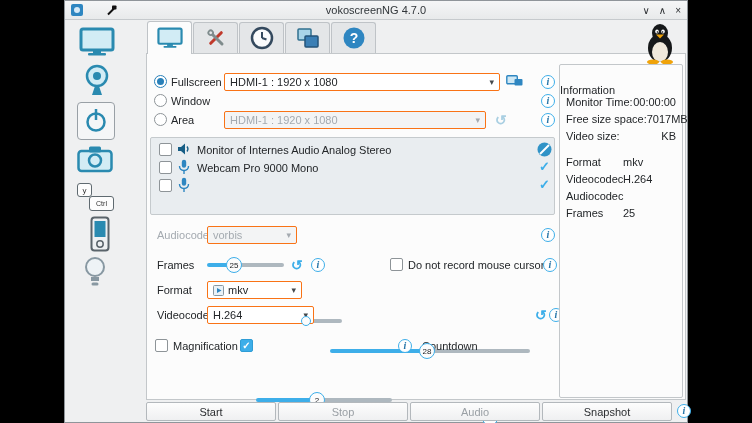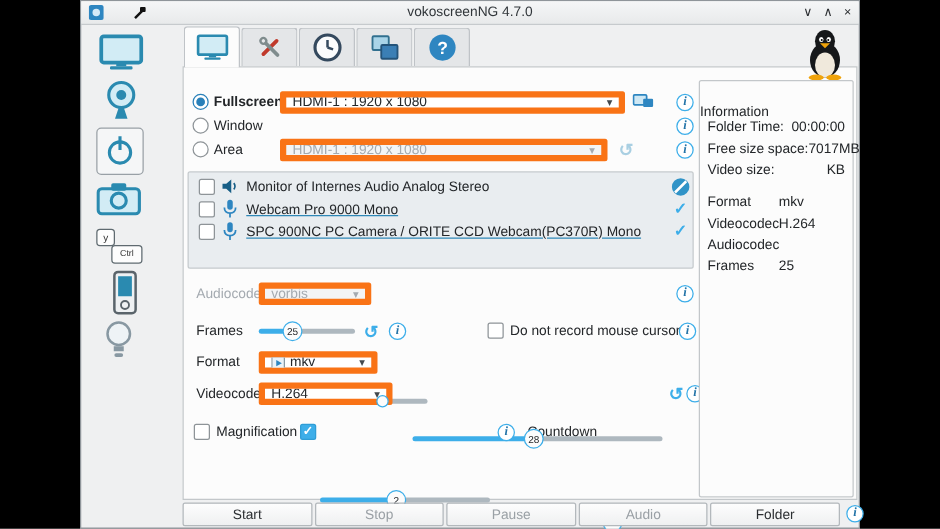--- a/index.html
+++ b/index.html
@@ -15,24 +15,24 @@
   .side-icon{position:absolute;display:flex;align-items:center;justify-content:center}
   .powerbox{border:1px solid #99a0a6;border-radius:4px;background:#f5f6f7}
   .key{position:absolute;background:#fdfdfd;border:1.5px solid #5f6a70;border-radius:3px;display:flex;align-items:center;justify-content:center;color:#333}
   
   .tab{position:absolute;top:21px;width:45px;height:31px;display:flex;align-items:center;justify-content:center;background:#e4e6e8;border:1px solid #bfc3c7;border-bottom:none;border-radius:3px 3px 0 0}
   .tab.active{background:#fcfcfc;top:20px;height:33px;z-index:6}
   
   .panel{position:absolute;left:81px;top:52px;width:540px;height:347px;background:#fcfcfc;border:1px solid #c3c7ca;z-index:4}
   .abs{position:absolute}
   .lbl{font-size:11px;color:#232629;white-space:nowrap;line-height:14px}
-  .lbl.b{font-weight:bold}
+  .lbl.b{font-weight:normal}
   .lbl.dis{color:#a4aab0}
-  .ulink{text-decoration:underline;text-decoration-color:#2f88b7}
-  .dd{height:18px;background:#fff;border:5px solid #f97316;border-radius:2px;display:flex;align-items:center;gap:4px;padding:0 5px;color:#232629;font-size:11px;white-space:nowrap;overflow:hidden}
+  .ulink{text-decoration-color:#2f88b7}
+  .dd{height:18px;background:#fff;border:1px solid #f97316;border-radius:2px;display:flex;align-items:center;gap:4px;padding:0 5px;color:#232629;font-size:11px;white-space:nowrap;overflow:hidden}
   .dd .arr{margin-left:auto;font-size:9px;color:#44494d}
   .dd.dis{background:#f3f4f5;color:#a4aab0}
   .dd.dis .arr{color:#a4aab0}
   .radio{width:13px;height:13px;border-radius:50%;border:1px solid #8e9498;background:#fff;display:flex;align-items:center;justify-content:center}
   .radio.sel{border-color:#2980b9}
   .radio.sel i{width:7px;height:7px;border-radius:50%;background:#2980b9;display:block}
   .cb{width:13px;height:13px;border:1px solid #8e9498;border-radius:2px;background:#fff;font-size:10px;line-height:11px;text-align:center}
   .cb.on{background:#3daee9;border-color:#2f9dd6;color:#fff;font-weight:bold}
   .info-i{width:14px;height:14px;border-radius:50%;border:1.5px solid #3daee9;background:#fff;color:#2474a8;font-family:"Liberation Serif",serif;font-style:italic;font-weight:bold;font-size:10px;display:flex;align-items:center;justify-content:center;line-height:1}
   .undo{color:#3daee9;font-size:14px;font-weight:bold;line-height:16px}
@@ -251,21 +251,20 @@
       <span class="chk abs" style="left:388px;top:22px">✓</span>
 
       <span class="cb abs" style="left:8px;top:41px"></span>
       <span class="abs" style="left:27px;top:39px;display:flex">
         <svg width="12" height="16" viewBox="0 0 12 16">
             <rect x="3.8" y="0.8" width="4.4" height="8" rx="2.2" fill="#2e86c1"></rect>
             <path d="M1.5 7 Q1.5 11.5 6 11.5 Q10.5 11.5 10.5 7" fill="none" stroke="#2e86c1" stroke-width="1.4"></path>
             <line x1="6" y1="11.5" x2="6" y2="15" stroke="#2e86c1" stroke-width="1.4"></line>
           </svg>
       </span>
-      <span class="lbl ulink abs" style="left:46px;top:41px">SPC 900NC PC Camera / ORITE CCD Webcam(PC370R) Mono</span>
       <span class="chk abs" style="left:388px;top:40px">✓</span>
     </div>
 
     <span class="lbl dis abs" style="left:10px;top:174px">Audiocodec</span>
     <div class="dd dis abs" style="left:60px;top:172px;width:90px">
       <span>vorbis</span>
       <span class="arr">▾</span>
     </div>
     <span class="info-i abs" style="left:394px;top:174px">i</span>
 
@@ -321,21 +320,21 @@
     <div class="slider abs" style="left:339px;top:283px;width:53px">
       <div class="track" style="background:#aeb8bf"></div>
       <div class="handle" style="left:4px">0</div>
     </div>
 
     <div class="handle fill abs" style="left:87px;top:326px;position:absolute;transform:none"></div>
 
     <div class="infobox">
       <div class="hdr lbl">Information</div>
       <div class="irow" style="top:30px">
-        <span class="lbl">Folder Time:</span>
+        <span class="lbl">Monitor Time:</span>
         <span class="lbl v">00:00:00</span>
       </div>
       <div class="irow" style="top:47px">
         <span class="lbl">Free size space:</span>
         <span class="lbl v">7017</span>
         <span class="lbl u">MB</span>
       </div>
       <div class="irow" style="top:64px">
         <span class="lbl">Video size:</span>
         <span class="lbl v u">KB</span>
@@ -355,19 +354,18 @@
       <div class="irow" style="top:141px">
         <span class="lbl">Frames</span>
         <span class="lbl v2">25</span>
       </div>
     </div>
   </div>
 
   <div class="btnrow">
     <div class="btn">Start</div>
     <div class="btn dis">Stop</div>
-    <div class="btn dis">Pause</div>
     <div class="btn dis">Audio</div>
-    <div class="btn">Folder</div>
+    <div class="btn">Snapshot</div>
   </div>
   <span class="info-i" style="position:absolute;left:612px;top:403px">i</span>
 
 </div>
 
 </body></html>

